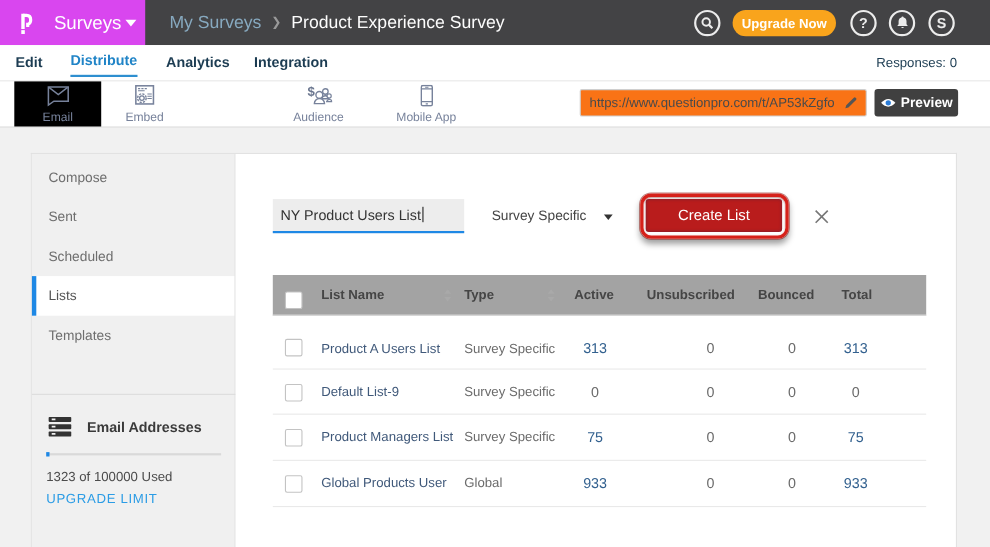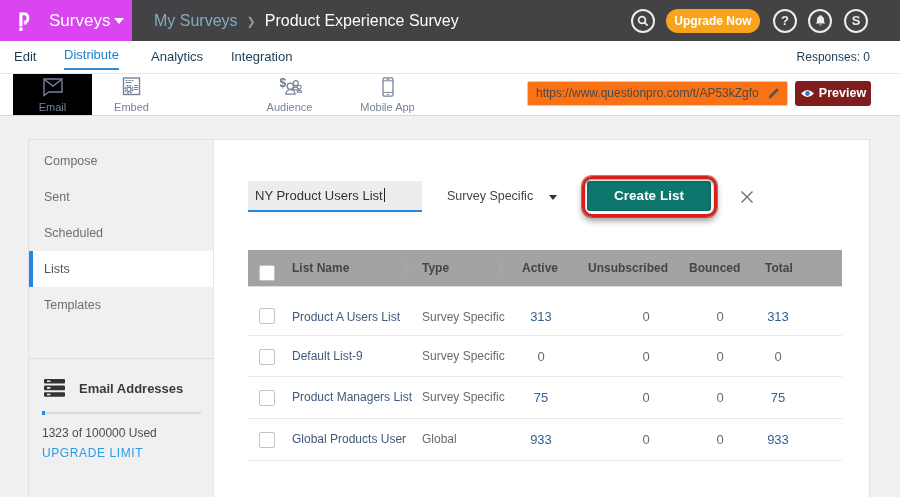--- a/index.html
+++ b/index.html
@@ -11,32 +11,32 @@
 #logo .nm{position:absolute;left:49px;top:0;line-height:41px;color:#fff;font-size:17px}
 #logo .car{position:absolute;left:114px;top:18px;width:0;height:0;border-left:5.5px solid transparent;border-right:5.5px solid transparent;border-top:6.5px solid #fff}
 #crumb{position:absolute;left:154px;top:0;line-height:41px;font-size:16px;white-space:nowrap}
 #crumb .a{color:#87a9bf}
 #crumb .sep{color:#999;font-size:11px;padding:0 9px;position:relative;top:-1px}
 #crumb .b{color:#fdfdfd}
 .circ{position:absolute;top:9px;width:24px;height:24px;border:2px solid #ececec;border-radius:50%;color:#ececec;text-align:center;line-height:20px;font-weight:bold;font-size:13px}
 #upg{position:absolute;left:666px;top:9px;width:94px;height:24px;background:#f9a41c;border-radius:12px;color:#fff;font-weight:bold;font-size:12px;text-align:center;line-height:24px}
 
 #tabs{position:absolute;left:0;top:41px;width:900px;height:32px;background:#fff}
-#tabs span{position:absolute;top:0;line-height:31px;font-size:13px;color:#1c3c52;font-weight:normal}
+#tabs span{position:absolute;top:0;line-height:31px;font-size:13px;color:#1c3c52;font-weight:bold}
 #tabs .act{color:#2084c7;border-bottom:2px solid #2e8fd0;line-height:27px;height:29px}
 #tabs #resp{position:absolute;right:30px;left:auto;top:0;line-height:32px;font-size:12px;color:#1c3c52;font-weight:normal}
 
 #tbar{position:absolute;left:0;top:73px;width:900px;height:43px;background:#fff;border-top:1px solid #e8e8e8;border-bottom:1px solid #d9d9d9}
 .titem{position:absolute;top:0;width:79px;height:41px;text-align:center}
 .titem .lbl{position:absolute;left:0;width:79px;top:27px;font-size:11px;color:#77829b}
 .titem svg{margin-top:3px}
 .titem.on{background:#000000}
 #urlbox{position:absolute;left:527px;top:7px;width:261px;height:25px;background:#f97316;border:1px solid #cfcfcf;border-radius:2px;font-size:12px;color:#4a4a4a;line-height:23px;padding-left:8px;white-space:nowrap}
 #urlbox svg{position:absolute;right:7px;top:5px}
-#prev{position:absolute;left:795px;top:7px;width:76px;height:25px;background:#7f1d1d;border-radius:3px;color:#fff;font-size:12.5px;font-weight:bold;text-align:center;line-height:25px}
+#prev{position:absolute;left:795px;top:7px;width:76px;height:25px;background:#404040;border-radius:3px;color:#fff;font-size:12.5px;font-weight:bold;text-align:center;line-height:25px}
 #prev svg{vertical-align:-2px;margin-right:4px}
 
 #card{position:absolute;left:28px;top:139px;width:842px;height:380px;background:#fff;border:1px solid #e2e2e2;border-bottom:none}
 #side{position:absolute;left:0;top:0;width:185px;height:379px;background:#f0f0f0;border-right:1px solid #e6e6e6}
 .sitem{position:relative;height:36px;line-height:36px;padding-left:15px;font-size:12.5px;color:#6e6e6e}
 .sitem.on{background:#fff;color:#555}
 .sitem.on::before{content:"";position:absolute;left:0;top:0;width:4px;height:36px;background:#1e88e5}
 #sdiv{position:absolute;left:0;top:218px;width:185px;height:1px;background:#dcdcdc}
 #eaicon{position:absolute;left:15px;top:238px}
 #eatitle{position:absolute;left:50px;top:241px;font-size:13px;font-weight:bold;color:#3a3a3a}
@@ -47,21 +47,21 @@
 </style>
 </head>
 <body>
 <style>
 
 #inp{position:absolute;left:219px;top:41px;width:174px;height:31px;background:#ededed;border-bottom:2px solid #1e88e5;font-size:13px;color:#333;line-height:29px;padding-left:7px;white-space:nowrap}
 #inp i{display:inline-block;width:1px;height:14px;background:#222;vertical-align:-2px;margin-left:1px}
 #ddl{position:absolute;left:418px;top:41px;height:31px;line-height:31px;font-size:12.5px;color:#444}
 #ddl .car{position:absolute;left:102px;top:14px;width:0;height:0;border-left:4.5px solid transparent;border-right:4.5px solid transparent;border-top:5px solid #333}
 #redbox{position:absolute;left:553px;top:36px;width:135px;height:41px;border:3.5px solid #d6211a;border-radius:10px;padding:2px;box-shadow:0 0 0 1px rgba(140,18,12,.55), 0 4px 6px rgba(0,0,0,.38), inset 0 1px 2px rgba(120,20,15,.5)}
-#crbtn{width:124px;height:30px;box-shadow:inset 0 0 3px rgba(10,40,90,.45);background:#0f766e;border-radius:3px;color:#fff;font-size:13.5px;font-weight:bold;text-align:center;line-height:30px}
+#crbtn{width:124px;height:30px;box-shadow:inset 0 0 3px rgba(10,40,90,.45);background:#b91c1c;border-radius:3px;color:#fff;font-size:13.5px;font-weight:normal;text-align:center;line-height:30px}
 #xcl{position:absolute;left:710px;top:49px}
 
 #tbl{position:absolute;left:219px;top:110px;width:594px}
 #thead{position:relative;height:37px;background:#a3a3a3;border-bottom:1px solid #e0e0e0}
 .trow{position:relative;height:41px;border-bottom:1px solid #e9e9e9}
 .trow.first{height:49px}
 .trow:nth-child(4),.trow:nth-child(5){height:42px}
 .cb{position:absolute;left:11px;width:16px;height:16px;background:#fff;border:1px solid #c3c3c3;border-radius:2px}
 #thead .cb{top:15px}
 .trow .cb{top:13px}

